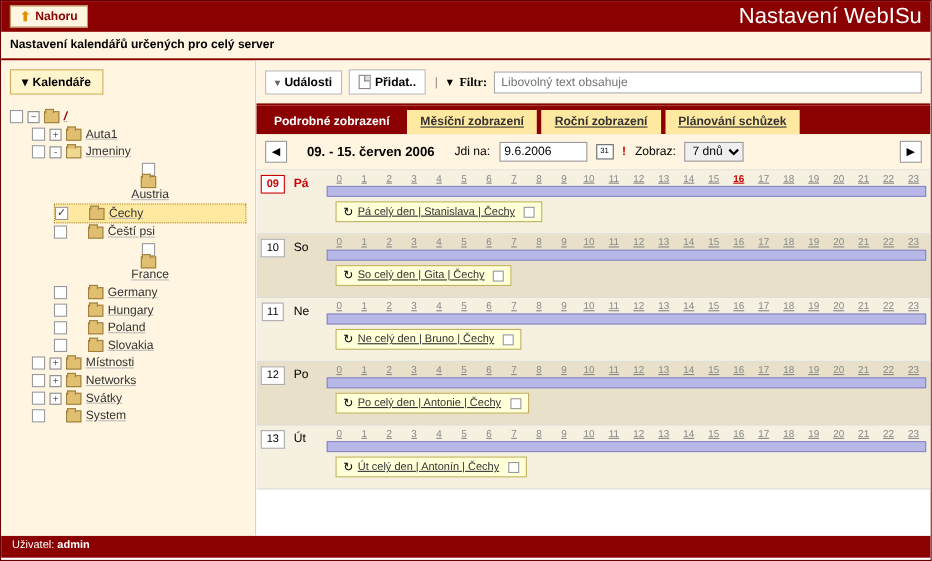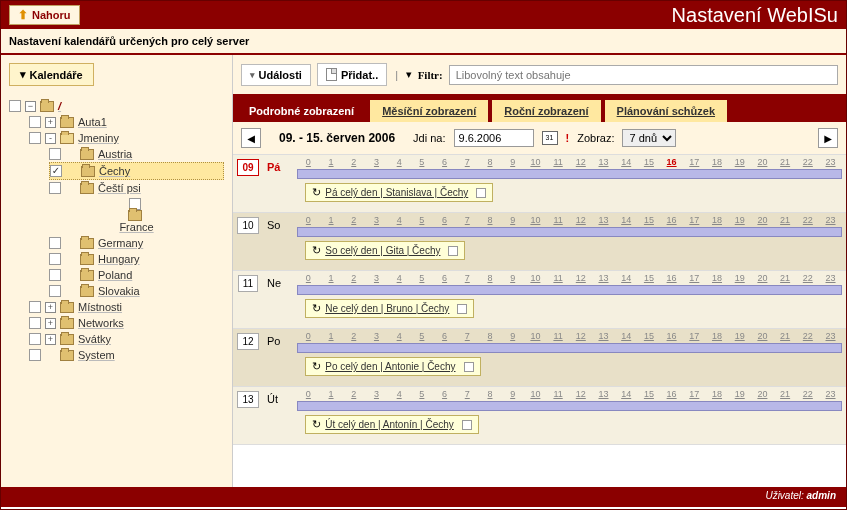--- a/index.html
+++ b/index.html
@@ -50,21 +50,21 @@
 .hours { display: flex; font-size: 9px; color: #888; padding: 0 4px 2px 4px; }
 .hours span { flex: 1; text-align: center; text-decoration: underline; cursor: pointer; }
 .hours span.hot { color: #c00; font-weight: bold; }
 .timeline-bar { height: 10px; background: #b8b8e8; border: 1px solid #8888c0; margin: 0 4px 4px 4px; }
 .event { display: inline-flex; align-items: center; background: #ffffd8; border: 1px solid #c0b060; padding: 2px 6px; margin-left: 12px; font-size: 10px; gap: 4px; }
 .event .eicon { font-size: 11px; }
 .event .etxt { text-decoration: underline; color: #333; }
 .event .ecb { width: 10px; height: 10px; border: 1px solid #999; background: #fff; margin-left: 4px; }
 .odd { background: #f5f0e0; }
 .even { background: #e8e0c8; }
-.footer { background: #8b0000; color: #fff; font-size: 10px; padding: 3px 10px; text-align: right; height: 20px; font-style: italic; }
+.footer { background: #8b0000; color: #fff; font-size: 10px; padding: 3px 10px; text-align: left; height: 20px; }
 .doc-icon { width: 11px; height: 13px; border: 1px solid #888; background: #fff; display: inline-block; position: relative; }
 .doc-icon::after { content: ""; position: absolute; top: 0; right: 0; width: 4px; height: 4px; background: #ddd; border-left: 1px solid #888; border-bottom: 1px solid #888; }
 .warn { color: #c00; font-weight: bold; }
 .sep { color: #888; margin: 0 2px; }
 </style>
 </head>
 <body>
 
 <div class="header">
   <button class="nahoru-btn">
@@ -96,21 +96,21 @@
             <span class="folder"></span>
             <span class="label">Auta1</span>
           </div>
           <div class="tree-item open" style="margin-left: 0px;">
             <span class="cb"></span>
             <span class="expand">-</span>
             <span class="folder"></span>
             <span class="label">Jmeniny</span>
           </div>
           <div class="tree-children">
-            <div class="tree-item" style="margin-left: 0px;">
+            <div class="tree-item" style="margin-left: 0px; flex-direction: column;">
               <span class="cb"></span>
               <span style="width:15px;display:inline-block"></span>
               <span class="folder"></span>
               <span class="label">Austria</span>
             </div>
             <div class="tree-item selected" style="margin-left: 0px;">
               <span class="cb checked"></span>
               <span style="width:15px;display:inline-block"></span>
               <span class="folder"></span>
               <span class="label">Čechy</span>

